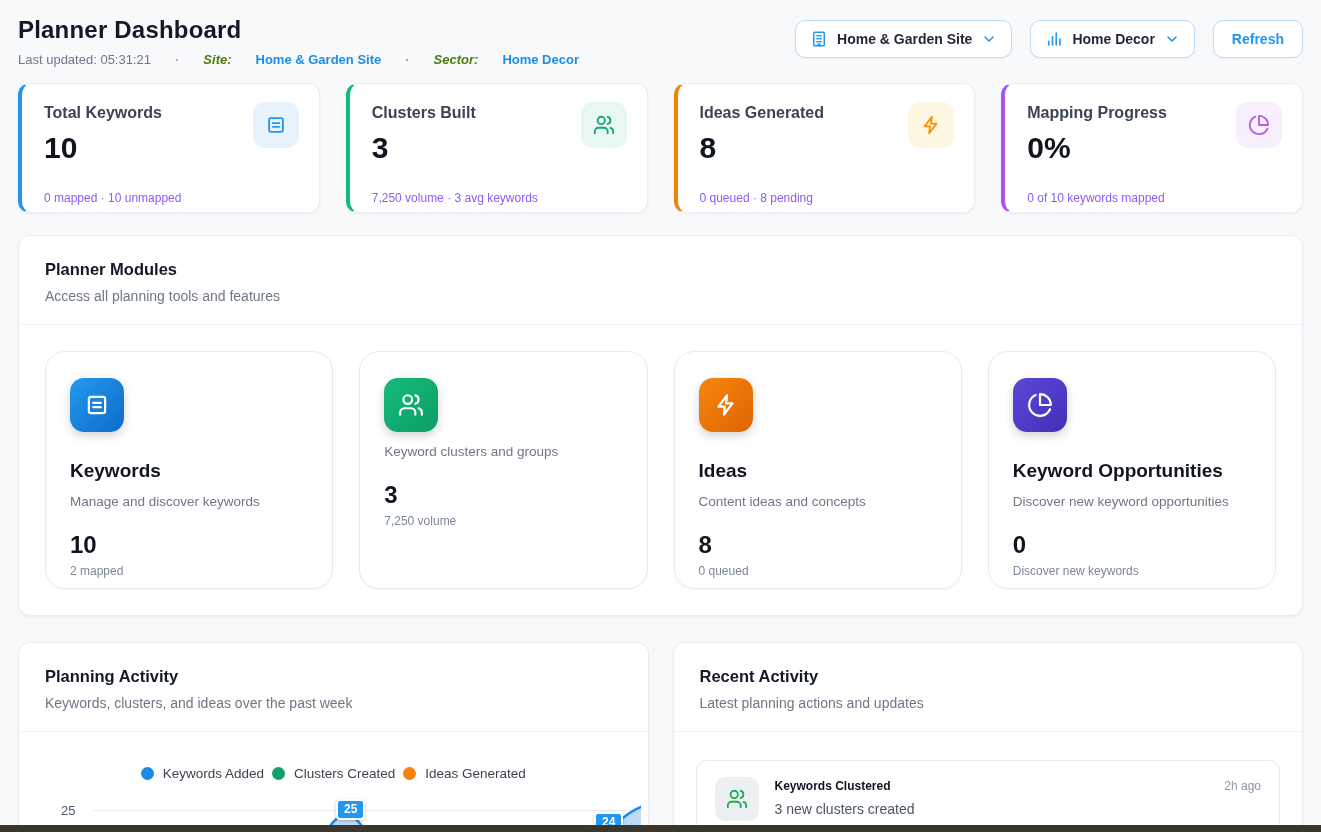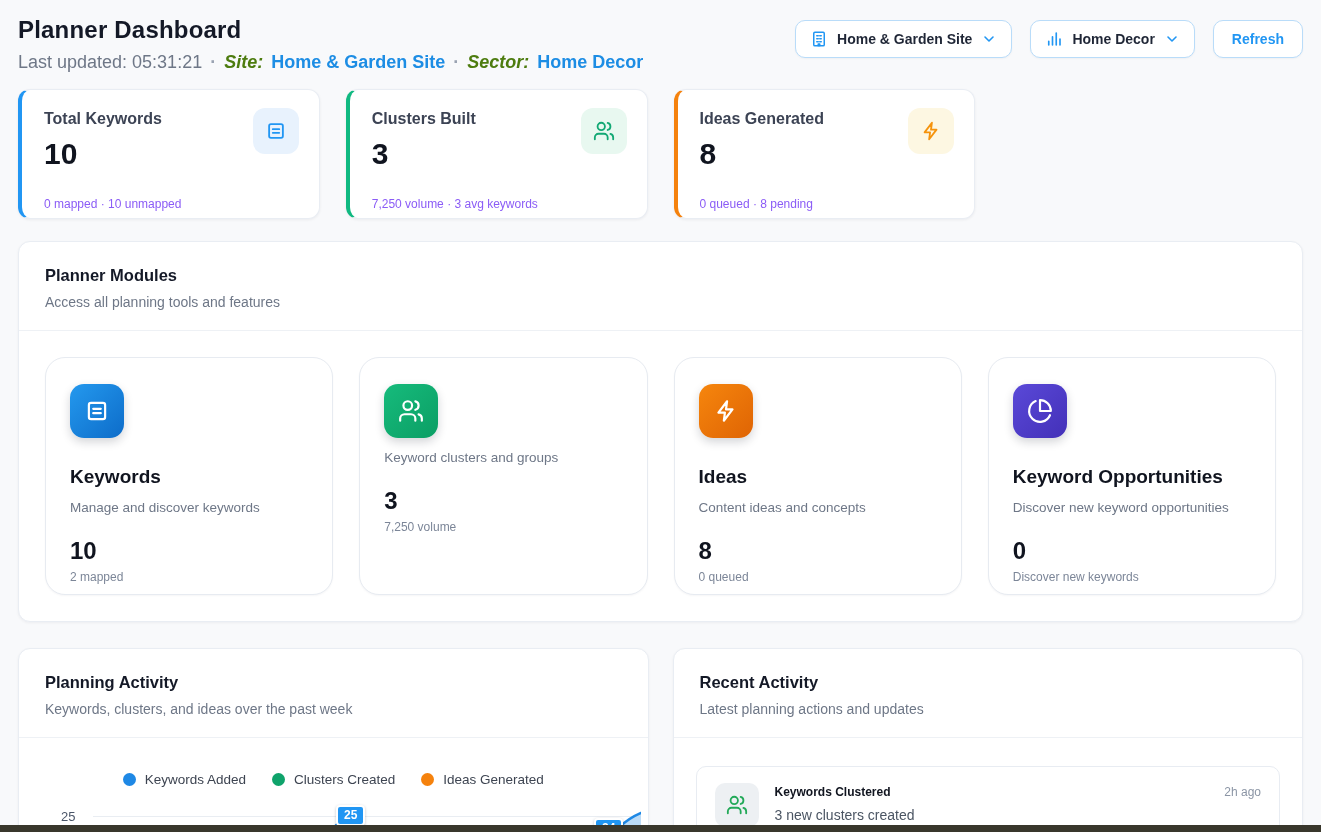--- a/index.html
+++ b/index.html
@@ -9,21 +9,21 @@
     background:#f8f9fb;
     color:#171c2b;
     overflow:hidden;
     position:relative;
   }
   .page { padding:16px 18px 0; }
 
   
   .header { display:flex; justify-content:space-between; align-items:flex-start; }
   .page-title { font-size:24px; font-weight:800; letter-spacing:.2px; color:#141927; }
-  .meta { margin-top:8px; font-size:18px; color:#6e7787; display:flex; align-items:center; gap:8px; }
+  .meta { margin-top:8px; font-size:13px; color:#6e7787; display:flex; align-items:center; gap:24px; }
   .meta .sep { color:#9aa3b2; font-weight:700; }
   .meta .k { color:#4d7c0f; font-weight:700;font-style:italic; }
   .meta a { color:#1d8de4; text-decoration:none; font-weight:600; cursor:pointer; }
   .header-controls { display:flex; gap:18px; margin-top:4px; }
   .ctl-btn {
     height:38px; background:#fff; border:1px solid #b9dcf9; border-radius:10px;
     display:flex; align-items:center; gap:9px; padding:0 14px;
     font-family:"Liberation Sans",sans-serif; font-size:14px; font-weight:700; color:#1f2636;
     cursor:pointer; box-shadow:0 1px 2px rgba(16,24,40,.04);
   }
@@ -80,21 +80,21 @@
   .module-desc { margin-top:12px; font-size:13.5px; color:#6e7787; }
   .module-value { margin-top:22px; font-size:24px; font-weight:800; color:#10141f; }
   .module-detail { margin-top:5px; font-size:12px; color:#7c8698; }
 
   
   .bottom { margin-top:26px; display:grid; grid-template-columns:1fr 1fr; gap:24px; }
   .bottom .panel { height:420px; }
   .bottom .panel-head { padding:24px 26px 20px; }
 
   
-  .legend { display:flex; justify-content:center; gap:26px; margin-top:34px; }
+  .legend { display:flex; justify-content:center; gap:8px; margin-top:34px; }
   .legend-item { display:flex; align-items:center; gap:9px; font-size:13.5px; color:#3d4451; cursor:pointer; }
   .legend-dot { width:13px; height:13px; border-radius:50%; }
   .chart-area { position:relative; margin-top:8px; height:220px; }
   .y-tick { position:absolute; left:42px; top:14px; font-size:13px; color:#4a5568; }
   .gridline { position:absolute; left:74px; right:16px; top:21px; height:1px; background:#e9edf2; }
   .curve-svg { position:absolute; left:74px; top:0; }
   .point-badge {
     position:absolute; background:#2196f3; color:#fff; font-size:12px; font-weight:700;
     padding:1px 6px 2px; border-radius:4px; border:2px solid #fff;
     box-shadow:0 1px 3px rgba(16,24,40,.25);
@@ -193,20 +193,31 @@
           </svg>
       </div>
     </div>
     <div class="stat-card accent-orange">
       <div class="stat-label">Ideas Generated</div>
       <div class="stat-value">8</div>
       <div class="stat-detail">0 queued · 8 pending</div>
       <div class="stat-icon tint-cream">
         <svg width="22" height="22" viewBox="0 0 24 24" fill="none" stroke="currentColor" stroke-width="2" stroke-linecap="round" stroke-linejoin="round">
             <path d="M13 3 5 13.5h6L10 21l8-10.5h-6l1-7.5Z"></path>
+          </svg>
+      </div>
+    </div>
+    <div class="stat-card accent-purple">
+      <div class="stat-label">Mapping Progress</div>
+      <div class="stat-value">0%</div>
+      <div class="stat-detail">0 of 10 keywords mapped</div>
+      <div class="stat-icon tint-purple">
+        <svg width="22" height="22" viewBox="0 0 24 24" fill="none" stroke="currentColor" stroke-width="2" stroke-linecap="round" stroke-linejoin="round">
+            <path d="M21.21 15.89A10 10 0 1 1 8 2.83"></path>
+            <path d="M22 12A10 10 0 0 0 12 2v10z"></path>
           </svg>
       </div>
     </div>
   </div>
 
   <div class="panel modules-panel">
     <div class="panel-head">
       <div class="panel-title">Planner Modules</div>
       <div class="panel-sub">Access all planning tools and features</div>
     </div>

